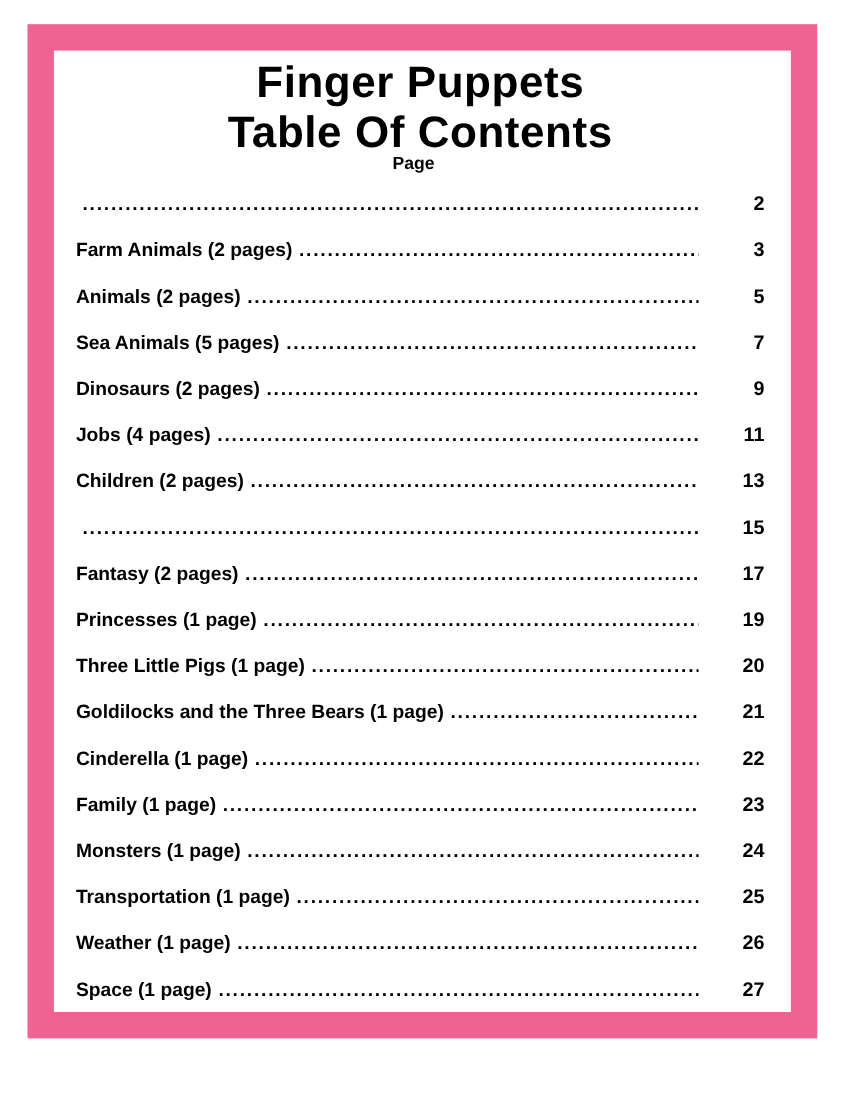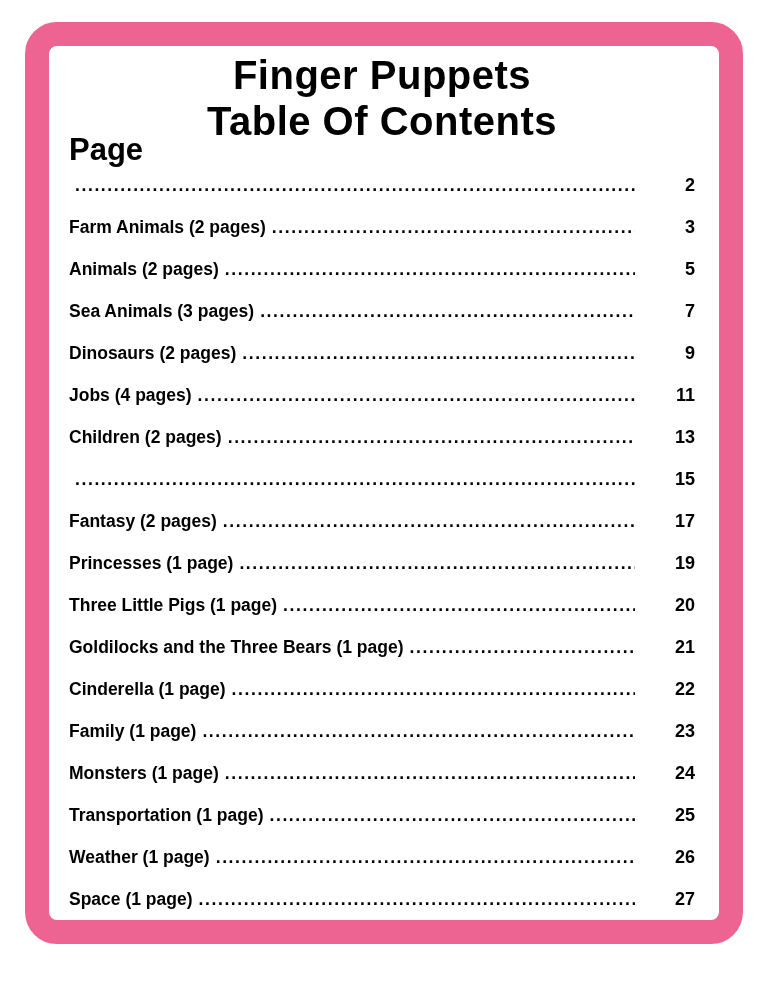--- a/index.html
+++ b/index.html
@@ -38,23 +38,23 @@
   }
   .title {
     text-align: center;
     font-weight: bold;
     font-size: 40px;
     line-height: 46px;
     letter-spacing: 0.5px;
     margin-top: 2px;
   }
   .page-col-label {
-    text-align: left;
+    text-align: center;
     font-weight: bold;
-    font-size: 31px;
+    font-size: 16px;
     line-height: 24px;
     padding-right: 12px;
     margin-top: -6px;
   }
   .toc-list {
     flex: 1;
     display: flex;
     flex-direction: column;
     justify-content: space-between;
     margin-top: 2px;
@@ -84,21 +84,21 @@
     flex: 0 0 auto;
     min-width: 52px;
     text-align: right;
     font-size: 18px;
   }
 </style>
 </head>
 <body>
 
 <div class="page">
-  <div class="frame" style="border-color: rgb(237, 100, 147); border-radius: 32px;">
+  <div class="frame" style="border-color: rgb(237, 100, 147);">
     <div class="content">
       <div class="title">
         <div>Finger Puppets</div>
         <div>Table Of Contents</div>
       </div>
       <div class="page-col-label">Page</div>
       <div class="toc-list">
   <div class="row">
     <span class="dots">........................................................................................................................................................................................................</span>
     <span class="num">2</span>
@@ -110,21 +110,21 @@
     <span class="num">3</span>
   </div>
 
   <div class="row">
     <span class="label">Animals (2 pages)</span>
     <span class="dots">........................................................................................................................................................................................................</span>
     <span class="num">5</span>
   </div>
 
   <div class="row">
-    <span class="label">Sea Animals (3 pages)</span>
+    <span class="label">Sea Animals (5 pages)</span>
     <span class="dots">........................................................................................................................................................................................................</span>
     <span class="num">7</span>
   </div>
 
   <div class="row">
     <span class="label">Dinosaurs (2 pages)</span>
     <span class="dots">........................................................................................................................................................................................................</span>
     <span class="num">9</span>
   </div>
 

